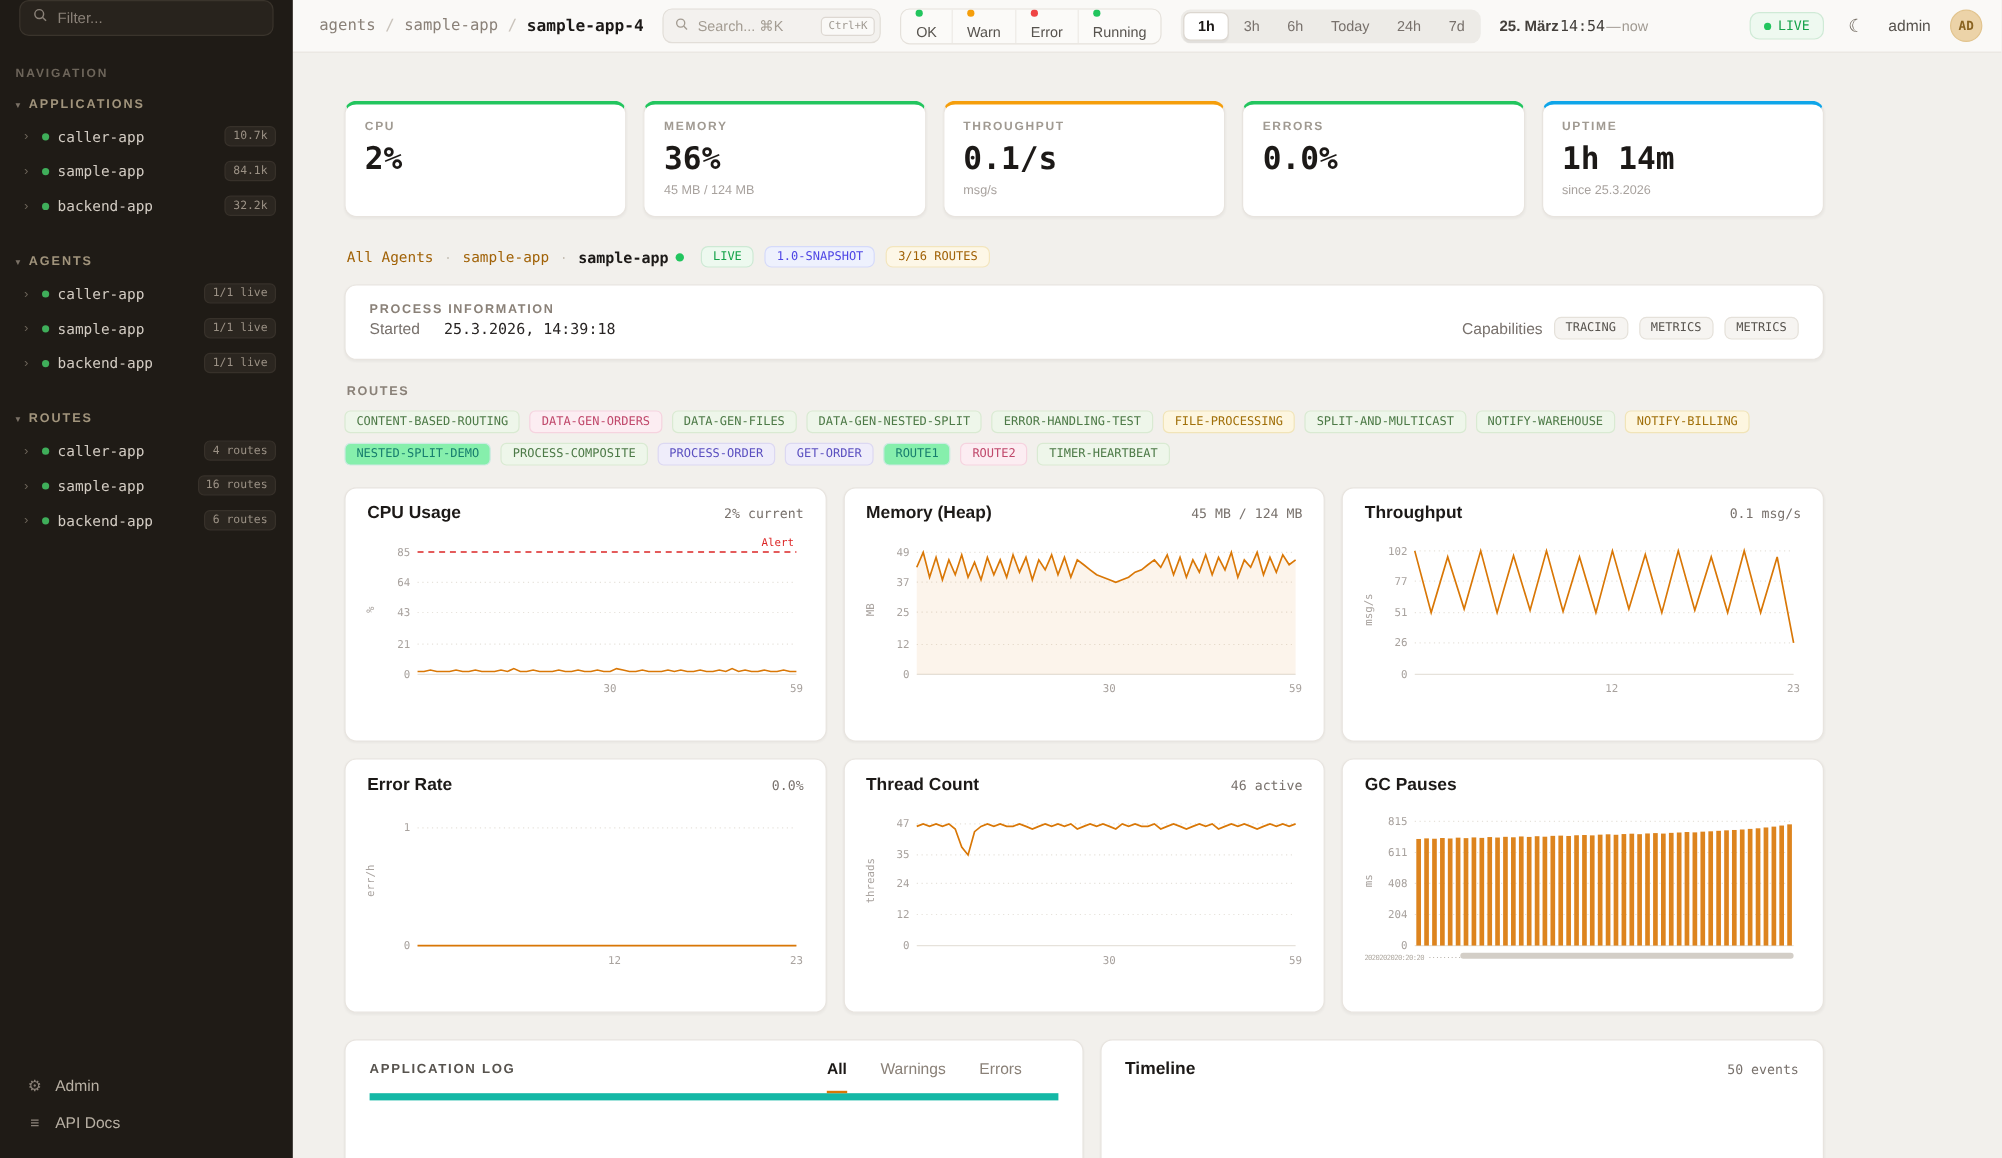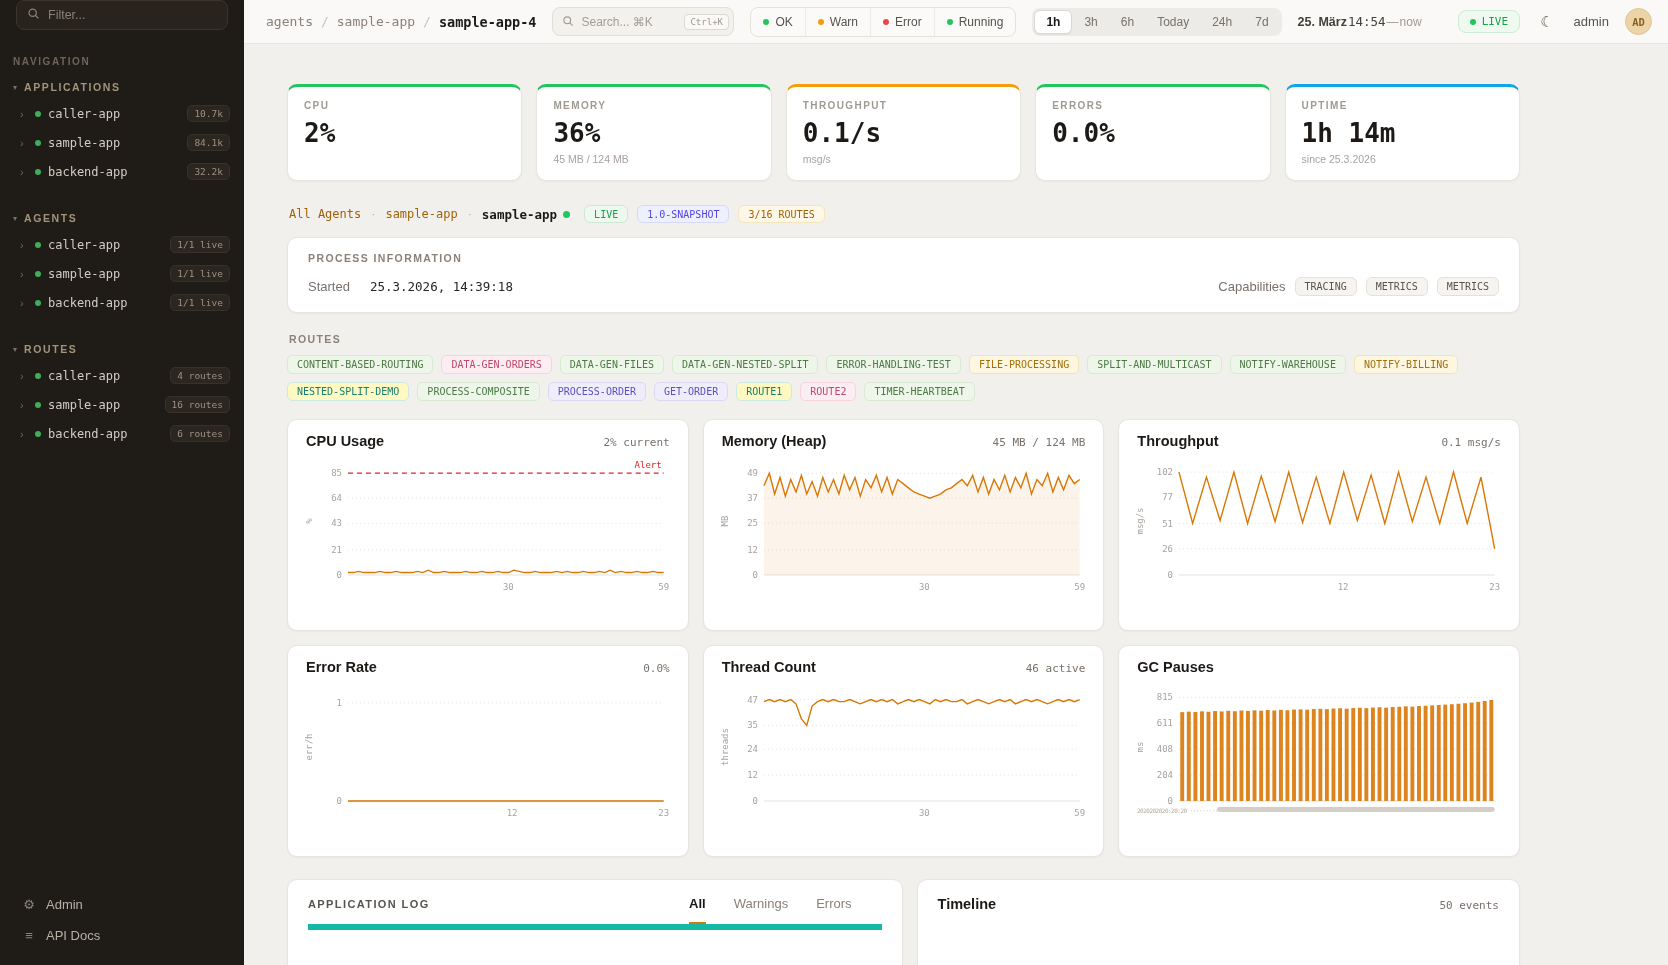--- a/index.html
+++ b/index.html
@@ -34,21 +34,21 @@
   .topbar { position:absolute; left:244px; right:0; top:0; height:44px; background:#faf9f7; border-bottom:1px solid #e8e4df; display:flex; align-items:center; gap:16px; padding:0 16px 0 22px; z-index:4; }
   .crumbs { display:flex; align-items:center; gap:8px; font-family:"DejaVu Sans Mono", monospace; font-size:13px; }
   .crumb.dim { color:#8a8178; cursor:pointer; }
   .crumb-sep { color:#c9c3bb; }
   .crumb.cur { color:#1c1917; font-weight:bold; font-size:13.5px; }
   .searchbox { width:182px; height:29px; background:#f3f1ee; border:1px solid #e2ded8; border-radius:8px; display:flex; align-items:center; gap:7px; padding:0 7px 0 9px; color:#a39c92; }
   .searchbox input { width:96px; font-size:12px; color:#57534e; }
   .searchbox input::placeholder { color:#a39c92; }
   .kbd { margin-left:auto; font-size:9px; color:#a09a92; border:1px solid #ddd8d2; background:#faf9f7; border-radius:4px; padding:2px 5px; font-family:"DejaVu Sans Mono", monospace; }
   .status-group { display:flex; align-items:center; height:30px; background:#fbfaf8; border:1px solid #e5e1db; border-radius:8px; overflow:hidden; }
-  .status-chip { display:flex; align-items:center; gap:6px; padding:0 12px; height:100%; font-size:12px; color:#57534e; }
+  .status-chip { display:flex; align-items:flex-start; gap:6px; padding:0 12px; height:100%; font-size:12px; color:#57534e;flex-direction:column; }
   .status-chip + .status-chip { border-left:1px solid #edeae5; }
   .chip-dot { width:6px; height:6px; border-radius:50%; }
   .time-group { display:flex; align-items:center; background:#edebe7; border-radius:8px; padding:2px; gap:1px; }
   .time-btn { padding:4px 11px; font-size:12px; color:#78716c; border-radius:6px; }
   .time-btn.active { background:#fff; color:#1c1917; border:1px solid #dcd7d0; box-shadow:0 1px 1px rgba(0,0,0,.05); font-weight:bold; }
   .datetime { display:flex; align-items:center; gap:1px; font-size:12.5px; color:#57534e; white-space:nowrap; }
   .dt-date { font-weight:bold; color:#44403c; }
   .dt-time { font-family:"DejaVu Sans Mono", monospace; color:#44403c; }
   .dt-sep,.dt-now { color:#a09a92; font-size:12px; }
   .live-chip { margin-left:auto; display:flex; align-items:center; gap:6px; padding:4px 11px; border-radius:8px; background:#eef9f0; border:1px solid #cfead6; color:#16a34a; font-family:"DejaVu Sans Mono", monospace; font-size:11px; }
@@ -70,33 +70,33 @@
   .agent-sep { color:#b8b0a4; }
   .agent-cur { color:#1c1917; font-weight:bold; font-family:"DejaVu Sans Mono", monospace; font-size:12.5px; }
   .agent-live-dot { width:7px; height:7px; border-radius:50%; background:#22c55e; margin:0 4px 0 -4px; }
   .badge { font-family:"DejaVu Sans Mono", monospace; font-size:10px; padding:2.5px 9px; border-radius:6px; border:1px solid; }
   .badge-green { color:#16a34a; background:#edf9ef; border-color:#cde9d4; }
   .badge-indigo { color:#4f46e5; background:#eef1fd; border-color:#d5dafa; }
   .badge-amber { color:#a16207; background:#fdf7e7; border-color:#f3e5bd; }
 
   .panel { background:#fff; border:1px solid #e8e4df; border-radius:10px; padding:14px 20px 16px; margin-top:10px; box-shadow:0 1px 2px rgba(0,0,0,.04); }
   .panel-title { font-size:10.5px; letter-spacing:1.4px; color:#8a8178; font-weight:bold; }
-  .proc-row { display:flex; align-items:center; margin-top:13px; }
+  .proc-row { display:flex; align-items:center; }
   .proc-key { font-size:13px; color:#78716c; }
   .proc-val { font-family:"DejaVu Sans Mono", monospace; font-size:12.5px; color:#292524; margin-left:20px; }
   .cap-wrap { margin-left:auto; display:flex; align-items:center; gap:9px; }
   .cap-chip { font-family:"DejaVu Sans Mono", monospace; font-size:10px; color:#57534e; background:#f6f4f1; border:1px solid #e5e1da; border-radius:6px; padding:3px 9px; }
 
   .routes-label { margin:20px 2px 10px; font-size:10.5px; letter-spacing:1.4px; color:#8a8178; font-weight:bold; }
   .chips-wrap { display:flex; flex-wrap:wrap; gap:8px; max-width:1233px; }
   .chip { font-family:"DejaVu Sans Mono", monospace; font-size:10px; padding:3px 9px; border-radius:5px; border:1px solid; cursor:pointer; }
   .chip-green { color:#4d7a47; background:#eef6ea; border-color:#d9ead2; }
   .chip-rose { color:#c0486b; background:#fcedf2; border-color:#f6d3df; }
   .chip-amber { color:#a1700a; background:#fdf6e0; border-color:#f1e4b8; }
-  .chip-teal { color:#177e6e; background:#fef9c3; border-color:#cdeae2; }
+  .chip-teal { color:#177e6e; background:#86efac; border-color:#cdeae2; }
   .chip-purple { color:#5b50c0; background:#efedfa; border-color:#dcd8f2; }
 
   .charts-grid { display:grid; grid-template-columns:repeat(3,1fr); gap:14px; margin-top:18px; }
   .chart-card { background:#fff; border:1px solid #e8e4df; border-radius:10px; padding:13px 14px 6px; height:212px; box-shadow:0 1px 2px rgba(0,0,0,.04); }
   .chart-head { display:flex; align-items:baseline; justify-content:space-between; padding:0 4px; margin-bottom:4px; }
   .chart-title { font-size:14.5px; font-weight:bold; color:#1c1917; }
   .chart-value { font-family:"DejaVu Sans Mono", monospace; font-size:11px; color:#78716c; }
   .plot { width:100%; height:162px; display:block; }
   .plot text.tick { font-family:"DejaVu Sans Mono", monospace; font-size:9px; fill:#a8a29e; }
   .plot text.alert-lab { font-family:"DejaVu Sans Mono", monospace; font-size:9px; fill:#dc2626; }

